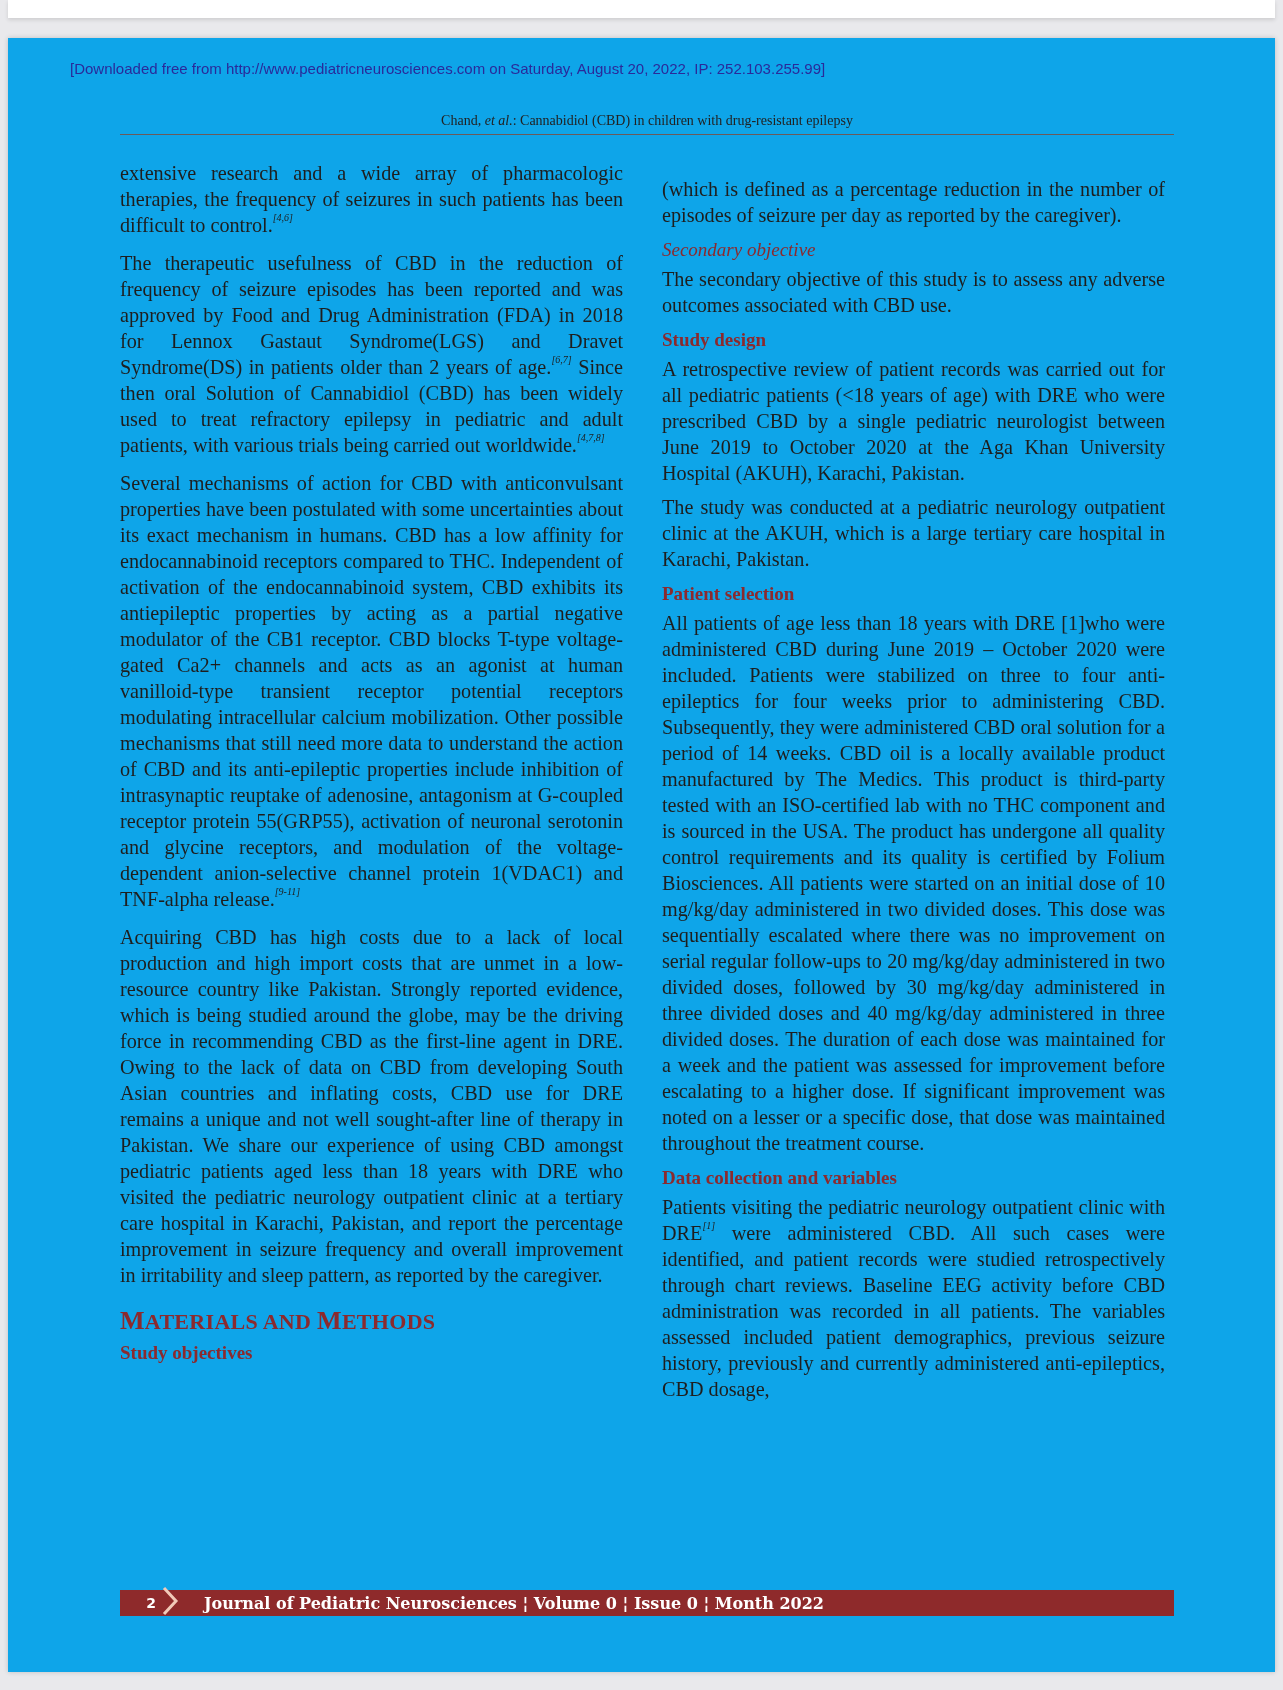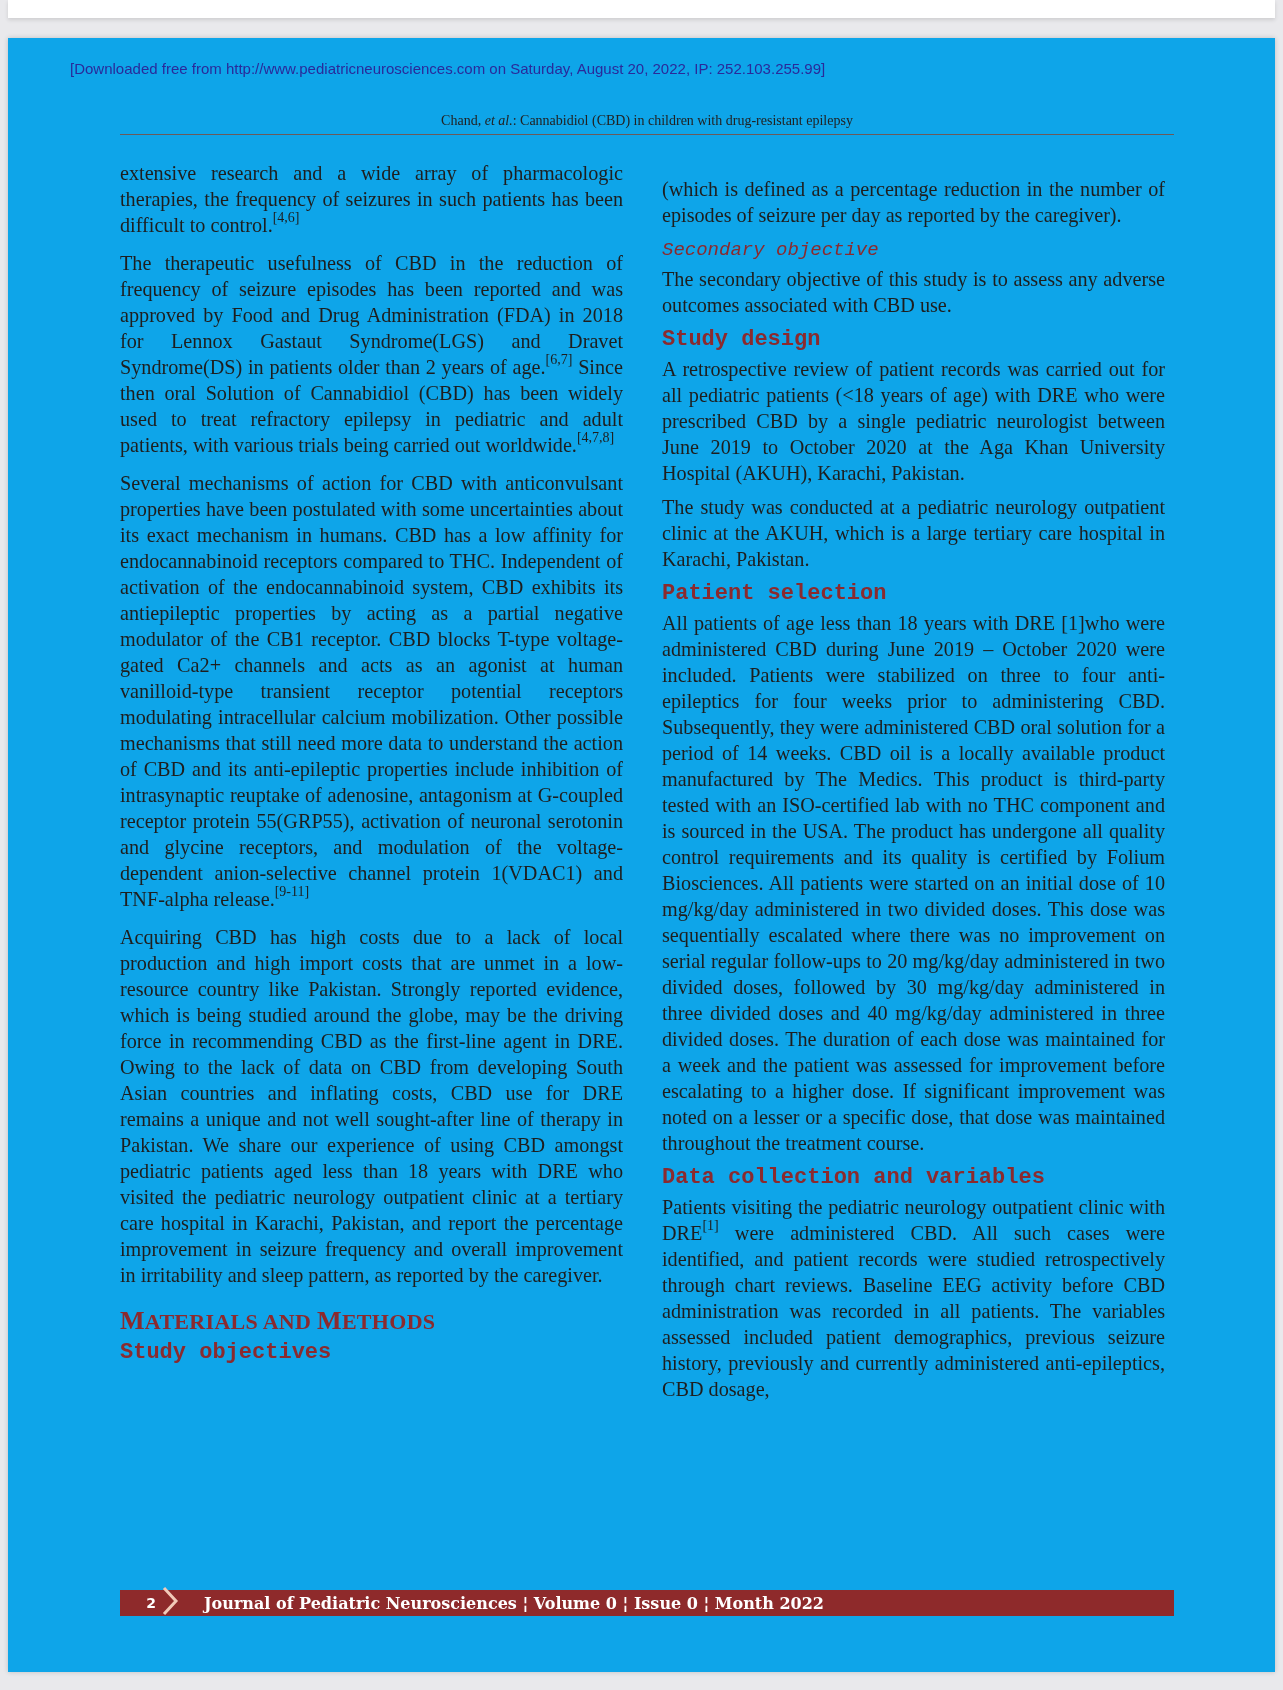--- a/index.html
+++ b/index.html
@@ -36,32 +36,32 @@
     .col {
       position:absolute; top:122px; width:503px;
       font-size:20.2px; line-height:26px; color:#1e1e1e;
     }
     .col.left { left:112px; }
     .col.right { left:654px;margin-top:16px; }
     .col p {
       margin:0 0 12px 0; text-align:justify; hyphens:none;
     }
     .col p.tight { margin-bottom:8px; }
-    sup.cite { font-size:14px; vertical-align:top; line-height:14px; position:relative; top:-1px; }
+    sup.cite { font-size:10px; vertical-align:top; line-height:14px; position:relative; top:-1px;font-style:italic; }
     .sec-title {
       font-family:"Liberation Serif", serif; font-weight:bold;
       color:#8b2a2e; font-size:22px; margin:20px 0 6px 0; letter-spacing:0.3px;
     }
     .sec-title .big { font-size:26px; }
     .sub-title {
-      font-family:Liberation Mono, monospace; font-weight:bold;
-      color:#8b2a2e; font-size:22px; line-height:24px; margin:10px 0 4px 0;
+      font-family:Liberation Serif, serif; font-weight:bold;
+      color:#8b2a2e; font-size:19px; line-height:24px; margin:10px 0 4px 0;
     }
     .subsub-title {
-      font-family:Liberation Mono, monospace; font-style:italic;
+      font-family:Liberation Serif, serif; font-style:italic;
       color:#8b2a2e; font-size:19px; line-height:24px; margin:10px 0 4px 0;
     }
     .footer-bar {
       position:absolute; left:112px; top:1552px; width:1054px; height:26px;
       background:#8e2a2b;
       display:flex; align-items:center;
     }
     .page-num {
       width:36px; text-align:right; color:#fff; font-weight:bold;
       font-family:"DejaVu Sans", sans-serif; font-size:14px;

